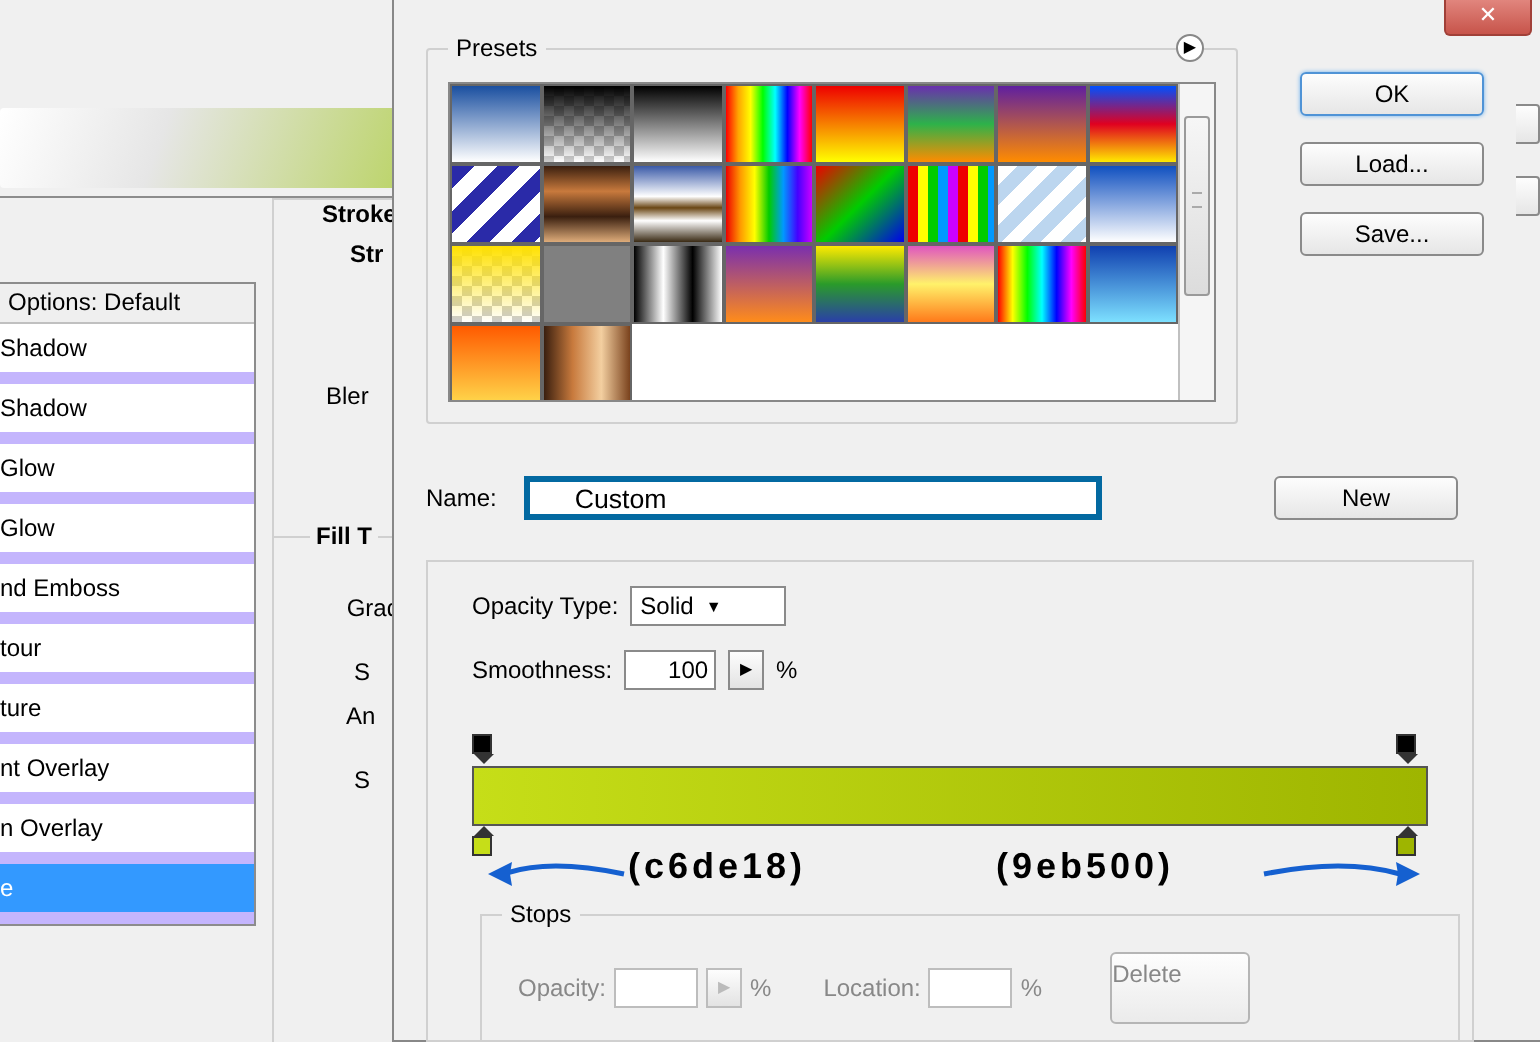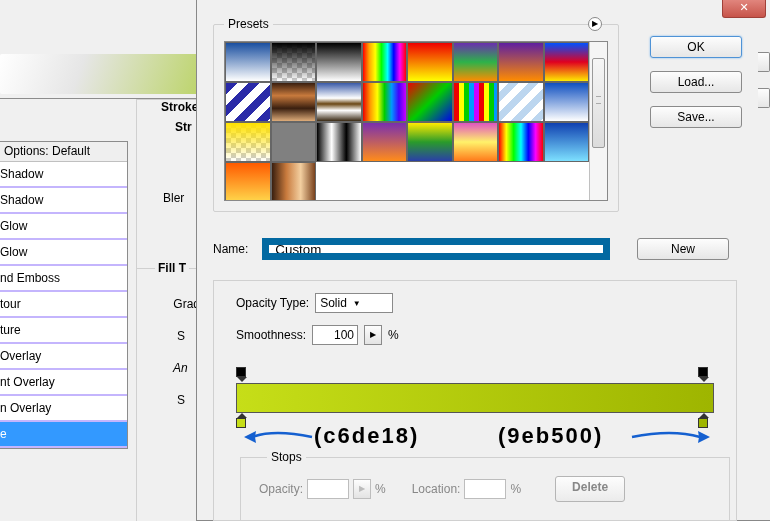--- a/index.html
+++ b/index.html
@@ -57,21 +57,21 @@
   }
   .fx-head {
     background: #efefef;
     border-bottom: 1px solid #c0c0c0;
     padding: 2px 4px 3px;
     white-space: nowrap;
     overflow: hidden;
   }
   .fx-item {
     padding: 5px 6px 5px 0;
-    border-bottom: 2px solid #c4b5fd;
+    border-bottom: 6px solid #c4b5fd;
     white-space: nowrap;
     overflow: hidden;
   }
   .fx-item.active {
     background: #3399ff;
     color: #fff;
   }
 
   
   .gradient-dialog {
@@ -206,22 +206,22 @@
   .g-porg { background: linear-gradient(#7a2fae,#ff8c1a); }
   .g-ygb  { background: linear-gradient(#ffea00,#2a9b2a,#2a3fa8); }
   .g-pyo  { background: linear-gradient(#e055c0,#fff26a,#ff7a1a); }
   .g-rd4  { background: linear-gradient(90deg,#f00,#ff0,#0f0,#0ff,#00f,#f0f,#f00); }
   .g-bcy  { background: linear-gradient(#1040b0,#7de0ff); }
   .g-or2  { background: linear-gradient(#ff5a00,#ffd54a); }
   .g-cop2 { background: linear-gradient(90deg,#3a1f0f,#c87a3d,#f3cfa0,#7a421d); }
 
   .name-row { position: absolute; left: 16px; top: 238px; display: flex; align-items: center; gap: 14px; }
   .name-row input {
-    width: 348px; height: 22px;
-    border: 7px solid #0369a1; padding: 2px 6px;
+    width: 289px; height: 22px;
+    border: 3px solid #0369a1; padding: 2px 22px;
     background: #fff;
   }
 
   
   .lower-group {
     position: absolute;
     left: 16px; top: 280px;
     width: 524px; height: 241px;
     border: 1px solid #d0d0d0;
     background: #f0f0f0;
@@ -252,77 +252,76 @@
   .opstop { position: absolute; top: 0; width: 12px; height: 14px; transform: translateX(-50%); }
   .opstop .box { width: 10px; height: 10px; border: 1px solid #333; background: #000; }
   .opstop .tri { width:0;height:0;border-left:5px solid transparent;border-right:5px solid transparent;border-top:5px solid #333; margin:0 auto;}
   .colstop { position: absolute; top: 46px; width: 12px; height: 16px; transform: translateX(-50%); }
   .colstop .tri { width:0;height:0;border-left:5px solid transparent;border-right:5px solid transparent;border-bottom:5px solid #333; margin:0 auto;}
   .colstop .box { width:10px;height:10px;border:1px solid #333; }
 
   
   .anno {
     position: absolute; top: 56px; font-family: Arial; letter-spacing: 2px;
-    font-size: 22px; font-weight: bold; pointer-events: none;
+    font-size: 18px; font-weight: bold; pointer-events: none;
   }
   .arrow {
     position: absolute; top: 60px; height: 20px; pointer-events: none;
   }
   .arrow svg { width: 100%; height: 100%; overflow: visible; }
 
   .stops-group {
     position: absolute;
     left: 26px; top: 176px;
     width: 490px; height: 64px;
     border: 1px solid #d0d0d0;
   }
   .stops-group .legend {
     position: absolute; top: -8px; left: 10px;
-    background: #f0f0f0; padding: 0 4px; margin-left: 16px;
+    background: #f0f0f0; padding: 0 4px;
   }
   .stops-row { display: flex; align-items: center; gap: 4px; margin: 18px 0 0 18px; color: #888; }
   .disabled-field { width: 42px; height: 20px; border: 1px solid #bdbdbd; background: #fff; }
   .del-btn {
-    width: 70px; height: 26px; border: 1px solid #b5b5b5; border-radius: 3px;
-    background: linear-gradient(#fdfdfd,#ebebeb); color: #888; text-align: center; line-height: 20px; font-weight: bold;
+    width: 70px; height: 36px; border: 1px solid #b5b5b5; border-radius: 3px;
+    background: linear-gradient(#fdfdfd,#ebebeb); color: #888; line-height: 20px;
   }
 
 </style>
 </head>
 <body>
 
 <div class="canvas-bg"></div>
 
 <div class="layer-dialog">
 
   <div class="stroke-fieldset">
     <legend>Stroke</legend>
     <div class="stroke-sub">Str</div>
     <div class="stroke-rows">
       <div>Bler</div>
     </div>
     <div style="position:absolute; left:0; top:168px; width:100%; border-top:1px solid #d0d0d0;">
       <div style="position:absolute;top:-8px;left:18px;background:#f0f0f0;padding:0 3px;font-weight:bold;">Fill T</div>
       <div style="margin-top:28px; padding-left:20px;text-align:right;">Grad</div>
       <div style="margin-top:18px; padding-left:40px;">S</div>
-      <div style="margin-top:18px; padding-left:36px;font-style:italic;">An</div>
+      <div style="margin-top:8px; padding-left:36px;">An</div>
       <div style="margin-top:18px; padding-left:40px;">S</div>
     </div>
   </div>
 
   <div class="fx-panel">
     <div class="fx-head">Options: Default</div>
     <div class="fx-item">Shadow</div>
     <div class="fx-item">Shadow</div>
     <div class="fx-item">Glow</div>
     <div class="fx-item">Glow</div>
     <div class="fx-item">nd Emboss</div>
     <div class="fx-item">tour</div>
     <div class="fx-item">ture</div>
-    <div class="fx-item">Overlay</div>
     <div class="fx-item">nt Overlay</div>
     <div class="fx-item">n Overlay</div>
     <div class="fx-item active">e</div>
   </div>
 </div>
 
 <div class="gradient-dialog">
 
   <div class="title-close">
     <span class="close-x"></span>

